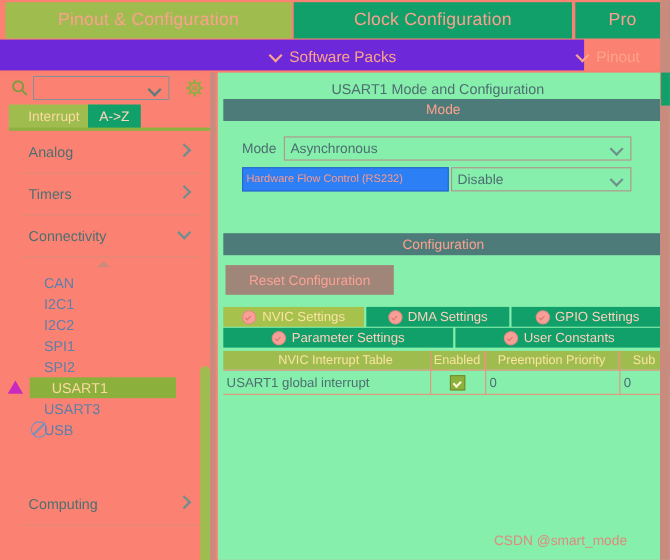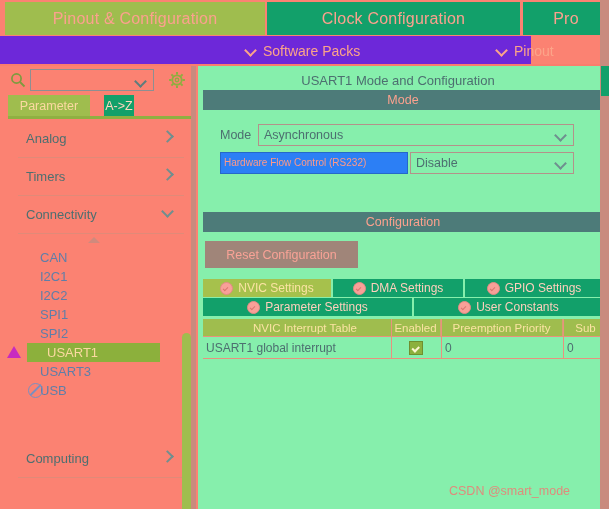--- a/index.html
+++ b/index.html
@@ -26,21 +26,21 @@
   #tab1{left:267px;width:253px;}
   #tab2{left:523px;width:86px;}
 
   
   .menurow{position:absolute;left:0;top:36px;width:531px;height:29px;background:#6d28d9;}
   .menuitem{
     position:absolute;top:0;height:29px;display:flex;align-items:center;
     color:#fca489;font-size:14px;gap:6px;
   }
   #mi0{left:246px;}
-  #mi1{left:497px;justify-content:center;}
+  #mi1{left:525px;justify-content:center;}
   .chev{display:inline-block;width:11px;height:11px;position:relative;}
   .chev::before{
     content:"";position:absolute;left:0;top:1px;width:7px;height:7px;
     border-right:2px solid currentColor;border-bottom:2px solid currentColor;
     transform:rotate(45deg);
   }
   .menuunderline{position:absolute;left:0;top:64px;width:609px;height:2px;background:#fa7d6d;}
 
   
   .sidebar{position:absolute;left:0;top:66px;width:196px;height:443px;background:#fb8272;}
@@ -59,21 +59,21 @@
   .gear{position:absolute;left:168px;top:5px;width:18px;height:18px;}
 
   .catrow{position:absolute;left:0;top:29px;width:196px;height:22px;}
   .cattab{
     position:absolute;top:0;height:22px;display:flex;align-items:center;justify-content:center;
     font-size:12.5px;box-sizing:border-box;
   }
   .cattab.on{background:#9fbd4e;color:#fbd9a0;}
   .cattab.off{background:#12a06a;color:#ffd7c0;}
   #ct0{left:8px;width:82px;}
-  #ct1{left:104px;width:30px;}
+  #ct1{left:80px;width:48px;}
   .catunder{position:absolute;left:8px;top:50px;width:188px;height:3px;background:#8fb042;}
 
   .sidelist{position:absolute;left:0;top:54px;width:196px;height:389px;overflow:hidden;}
   .grp{position:relative;height:37px;margin:0 12px 0 18px;border-bottom:1px solid #e08a78;}
   .grp .lbl{position:absolute;left:8px;top:11px;color:#4d6f70;font-size:13px;}
   .grp .arr{position:absolute;right:10px;top:11px;color:#6f8f8f;}
   .arr-r{display:inline-block;width:12px;height:12px;position:relative;}
   .arr-r::before{content:"";position:absolute;left:1px;top:1px;width:7px;height:7px;
     border-right:2px solid currentColor;border-top:2px solid currentColor;transform:rotate(45deg);}
   .arr-d{display:inline-block;width:12px;height:12px;position:relative;}
@@ -216,21 +216,21 @@
           <line x1="3.8" y1="3.8" x2="5.8" y2="5.8"></line>
             <line x1="14.2" y1="14.2" x2="16.2" y2="16.2"></line>
           <line x1="16.2" y1="3.8" x2="14.2" y2="5.8"></line>
             <line x1="5.8" y1="14.2" x2="3.8" y2="16.2"></line>
         </g>
       </svg>
     </div>
 
     <div class="catrow">
       <div class="cattab on" id="ct0">
-          <span>Parameter</span>
+          <span>Interrupt</span>
         </div>
       <div class="cattab off" id="ct1">
           <span>A-&gt;Z</span>
         </div>
     </div>
     <div class="catunder"></div>
 
     <div class="sidelist">
       <div class="grp">
         <span class="lbl">Analog</span>

